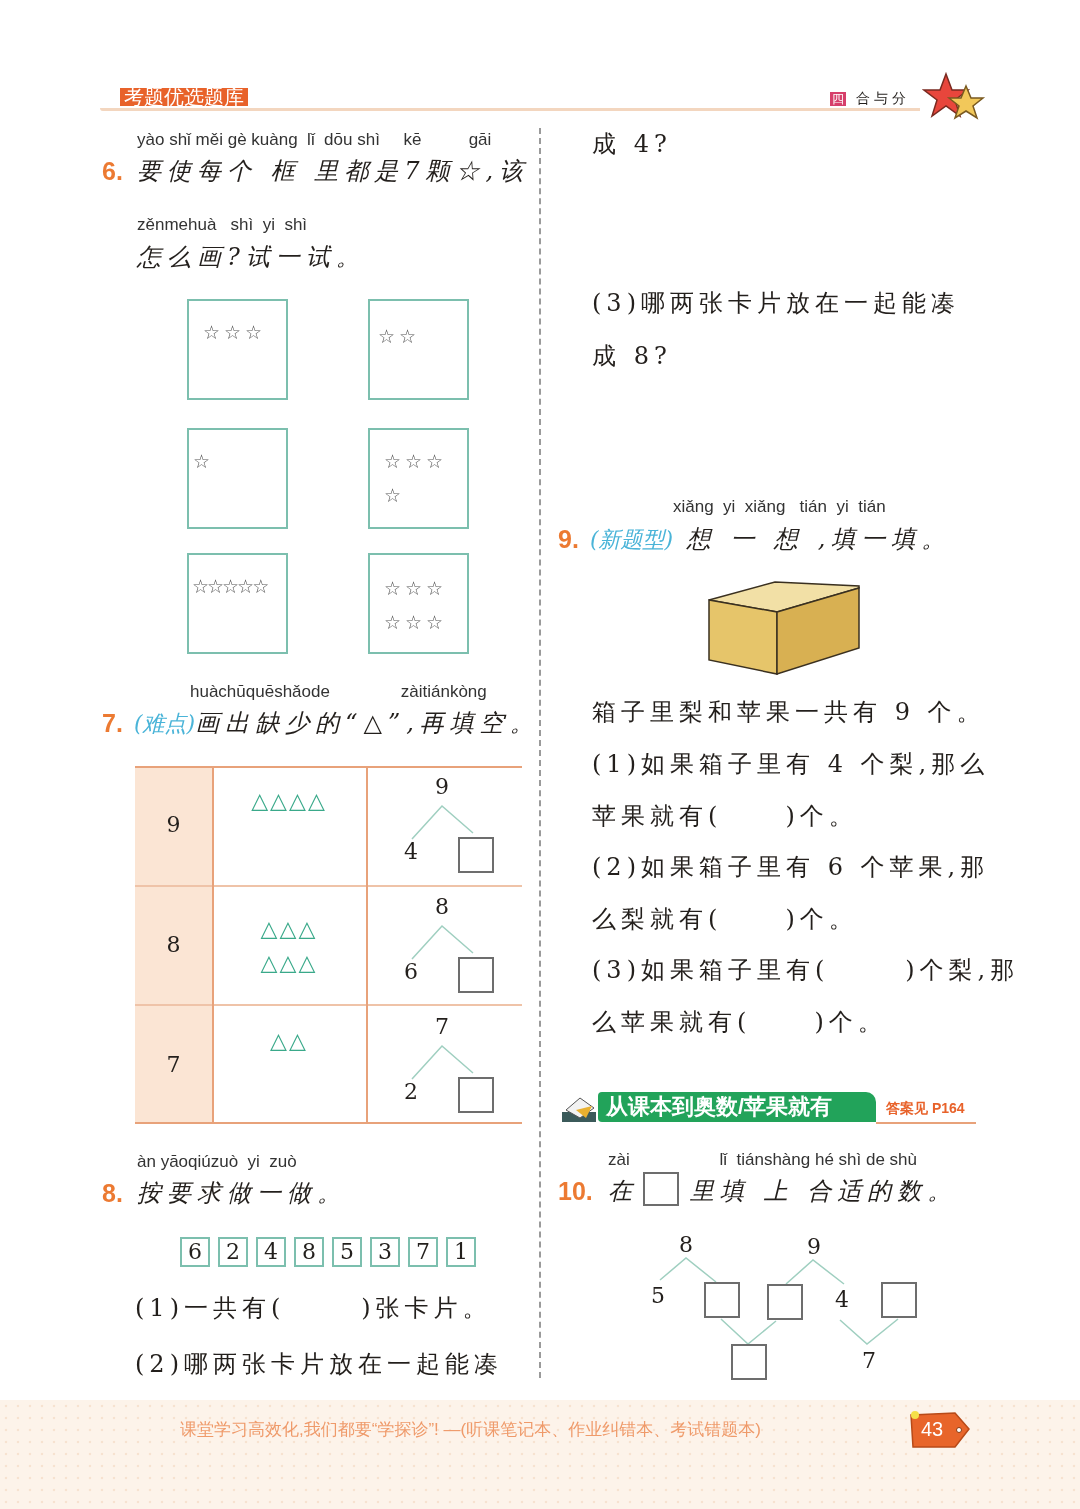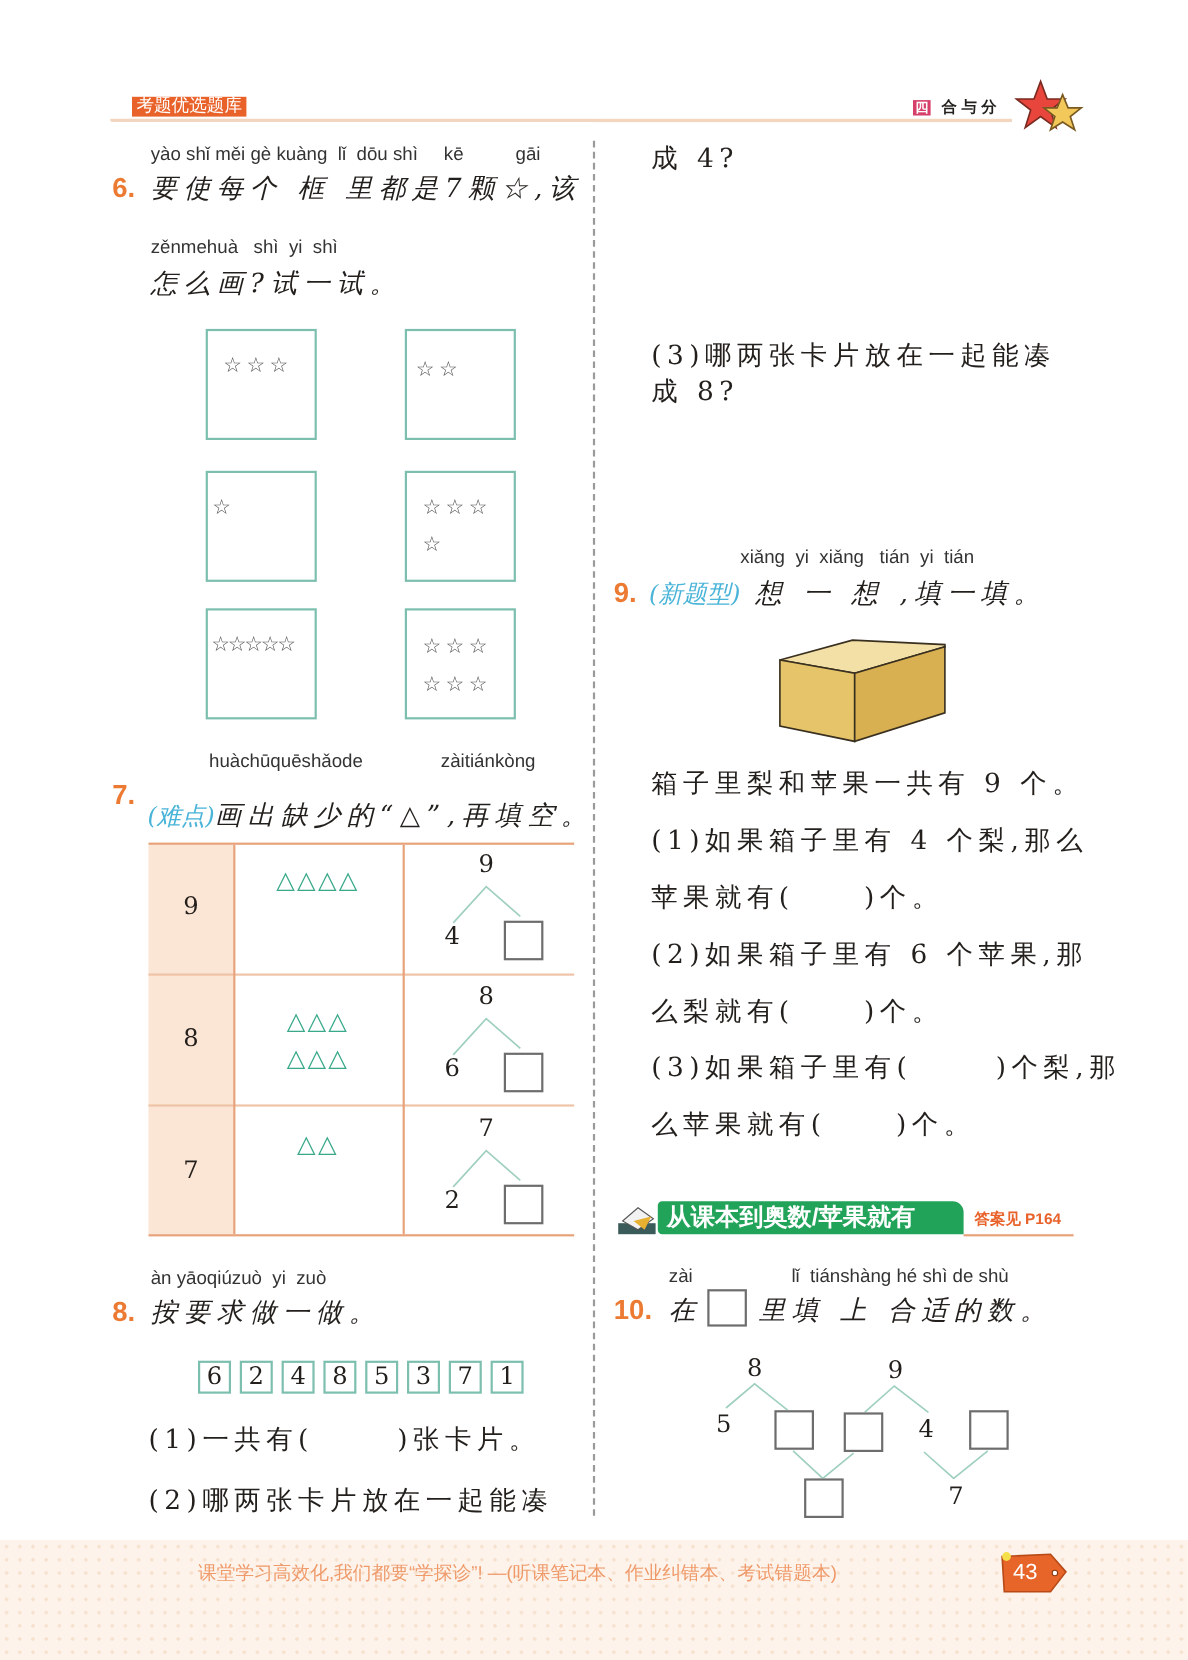--- a/index.html
+++ b/index.html
@@ -6,22 +6,22 @@
   html, body { width: 1080px; height: 1509px; background: #ffffff; overflow: hidden; }
   body { position: relative; font-family: "DejaVu Serif", "Liberation Serif", serif; color: #231f1c; }
 
   .abs { position: absolute; }
   .sans { font-family: "Liberation Sans", "DejaVu Sans", sans-serif; }
   .serif { font-family: "DejaVu Serif", "Liberation Serif", serif; }
 
   
   .hdr-line-left { left: 100px; top: 108px; width: 440px; height: 3px; background: #f3d6bf; border-radius: 0 0 0 12px; border-left: 2px solid #f3d6bf; }
   .hdr-line-right { left: 540px; top: 108px; width: 380px; height: 3px; background: #f3d6bf; }
-  .hdr-badge { left: 120px; top: 88px; height: 18px; padding: 0 4px; background: #e8622a; color: #fff; font-size: 16px; line-height: 18px; }
-  .hdr-chapter { left: 830px; top: 88px; font-size: 14px; line-height: 20px; font-weight: bold; letter-spacing: 4px; }
+  .hdr-badge { left: 120px; top: 88px; height: 18px; padding: 0 4px; background: #e8622a; color: #fff; font-size: 20px; line-height: 18px; }
+  .hdr-chapter { left: 830px; top: 88px; font-size: 14px; line-height: 20px; font-weight: normal; letter-spacing: 4px; }
   .hdr-chapter .num { background: #d63f6a; color: #fff; padding: 0 2px; font-size: 12px; margin-right: 10px; letter-spacing: 0; }
 
   .divider-v { left: 539px; top: 128px; height: 1250px; border-left: 2px dashed #9a9a9a; }
 
   .pinyin { font-family: "Liberation Sans", "DejaVu Sans", sans-serif; font-size: 17px; color: #333; white-space: pre; }
   .qnum { font-family: "Liberation Sans", "DejaVu Sans", sans-serif; font-size: 25px; font-weight: bold; color: #ec7a32; }
   .qtext { font-size: 24px; letter-spacing: 6px; white-space: pre; font-style: italic; }
   .tag { color: #4ab4d8; font-size: 22px; letter-spacing: 0; }
 
   .star-box { width: 101px; height: 101px; border: 2px solid #7cbfae; background: #fff; }
@@ -92,21 +92,21 @@
 <div class="abs star-box" style="left:187px;top:553px;">
   <div class="stars" style="left:3px;top:14px;letter-spacing:-2px;">☆☆☆☆☆</div>
 </div>
 <div class="abs star-box" style="left:368px;top:553px;">
   <div class="stars" style="left:14px;top:16px;">☆☆☆
 ☆☆☆</div>
 </div>
 
 <div class="abs pinyin" style="left:190px;top:682px;">huàchūquēshǎode               zàitiánkòng</div>
 <div class="abs qnum" style="left:102px;top:709px;">7.</div>
-<div class="abs qtext" style="left:134px;top:725px;text-align:center;"><span class="tag">(难点)</span><span>画出缺少的“△”,再填空。</span></div>
+<div class="abs qtext" style="left:134px;top:707px;text-align:center;"><span class="tag">(难点)</span><span>画出缺少的“△”,再填空。</span></div>
 
 <div class="abs tbl">
   <div class="col1"></div>
   <div class="hline" style="top:0;"></div>
   <div class="hline" style="top:119px;background:#efc3a8;"></div>
   <div class="hline" style="top:238px;background:#efc3a8;"></div>
   <div class="hline" style="top:356px;"></div>
   <div class="vline" style="left:77px;"></div>
   <div class="vline" style="left:231px;"></div>
 
@@ -149,21 +149,21 @@
   <div class="card">8</div>
   <div class="card">5</div>
   <div class="card">3</div>
   <div class="card">7</div>
   <div class="card">1</div>
 </div>
 
 <div class="abs body-text" style="left:135px;top:1292px;">(1)一共有(      )张卡片。</div>
 <div class="abs body-text" style="left:135px;top:1348px;text-align:center;">(2)哪两张卡片放在一起能凑</div>
 <div class="abs body-text" style="left:592px;top:128px;">成 4?</div>
-<div class="abs body-text" style="left:592px;top:287px;margin-top:20px;">(3)哪两张卡片放在一起能凑</div>
+<div class="abs body-text" style="left:592px;top:287px;">(3)哪两张卡片放在一起能凑</div>
 <div class="abs body-text" style="left:592px;top:340px;">成 8?</div>
 
 <div class="abs pinyin" style="left:673px;top:497px;">xiǎng  yi  xiǎng   tián  yi  tián</div>
 <div class="abs qnum" style="left:558px;top:525px;">9.</div>
 <div class="abs qtext" style="left:590px;top:523px;"><span class="tag">(新题型)</span> <span>想 一 想 ,填一填。</span></div>
 
 <svg class="abs" style="left:705px;top:578px;" width="160" height="100">
   <polygon points="4,22 70,4 154,8 154,10 72,34" fill="#f2e0a6" stroke="#3a3020" stroke-width="1.5"></polygon>
   <polygon points="72,34 154,10 116,28" fill="#6e5a3a"></polygon>
   <polygon points="4,22 72,34 72,96 4,82" fill="#e6c56a" stroke="#3a3020" stroke-width="1.5"></polygon>

